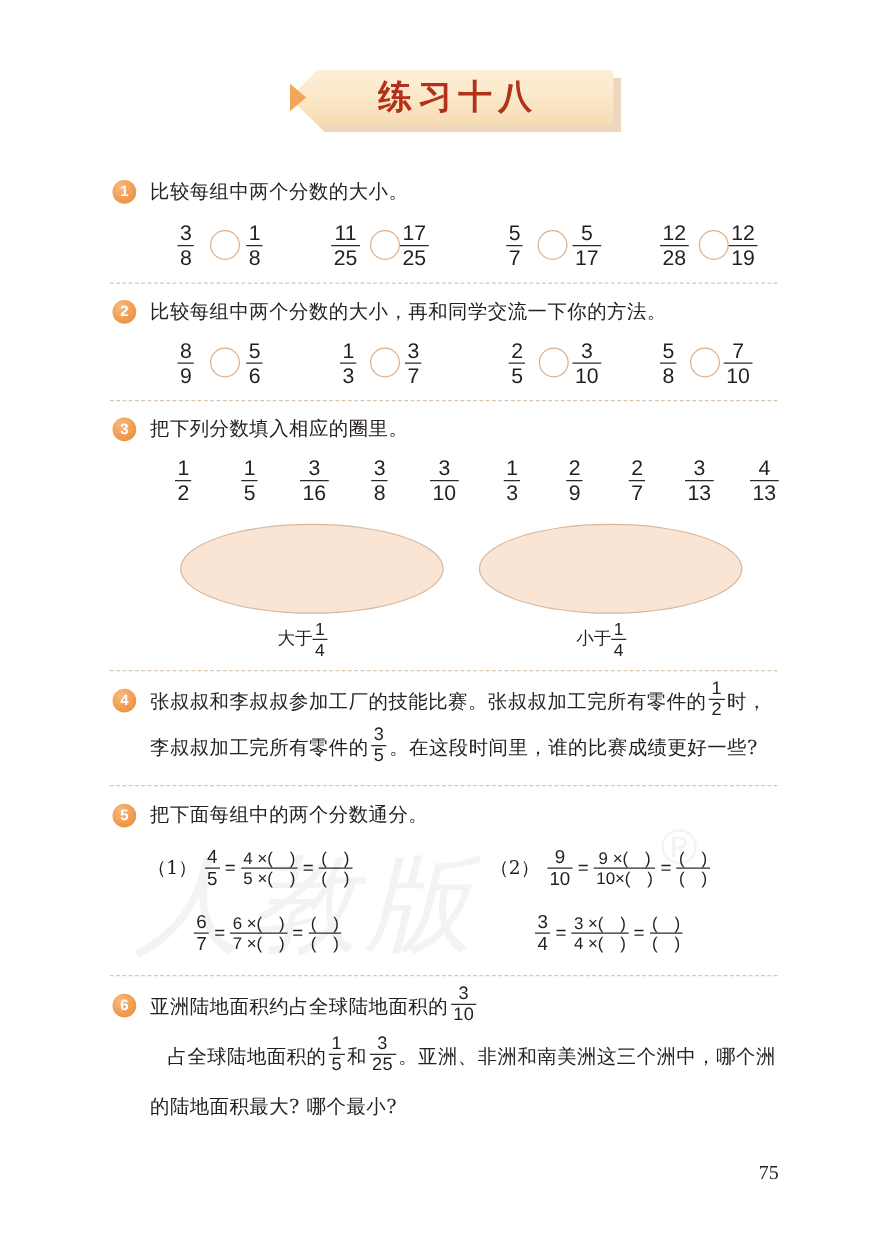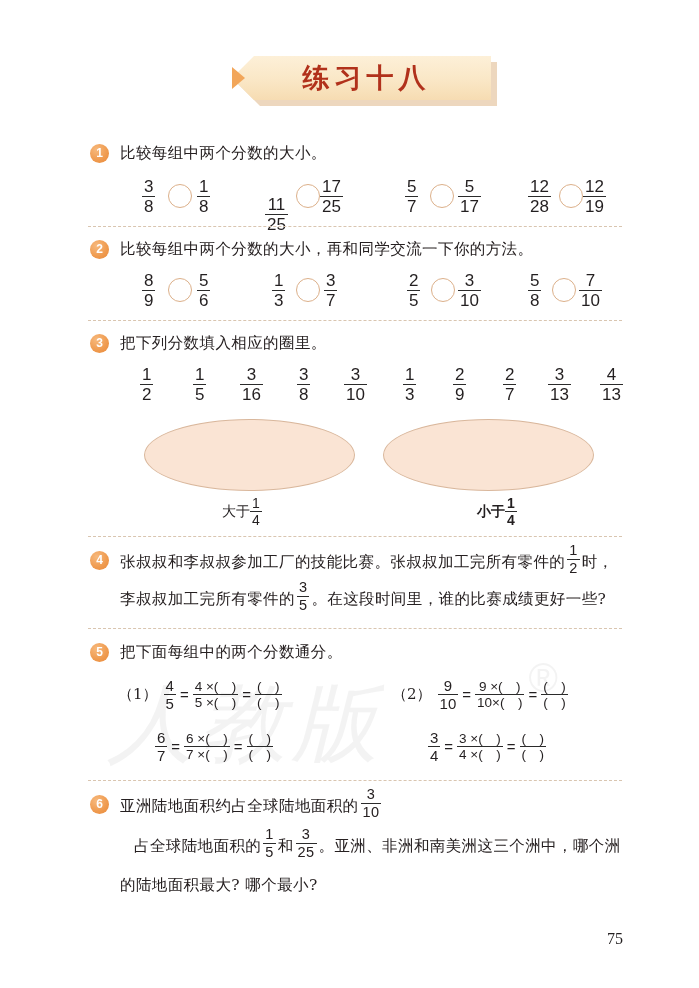--- a/index.html
+++ b/index.html
@@ -230,21 +230,21 @@
   <div class="afrac frac frac-lg" style="left:142px; top:178px;">
     <span class="num">3</span>
     <span class="den">8</span>
   </div>
   <div class="cmp-circle" style="left:168px; top:184px;"></div>
   <div class="afrac frac frac-lg" style="left:197px; top:178px;">
     <span class="num">1</span>
     <span class="den">8</span>
   </div>
 
-  <div class="afrac frac frac-lg" style="left:265px; top:196px;">
+  <div class="afrac frac frac-lg" style="left:265px; top:178px;">
     <span class="num">11</span>
     <span class="den">25</span>
   </div>
   <div class="cmp-circle" style="left:296px; top:184px;"></div>
   <div class="afrac frac frac-lg" style="left:320px; top:178px;">
     <span class="num">17</span>
     <span class="den">25</span>
   </div>
 
   <div class="afrac frac frac-lg" style="left:405px; top:178px;">
@@ -357,21 +357,21 @@
     <span class="num">4</span>
     <span class="den">13</span>
   </div>
 
   <div class="ellipse" style="left:144px; top:419px; width:209px; height:70px;"></div>
   <div class="ellipse" style="left:383px; top:419px; width:209px; height:70px;"></div>
 
   <div class="ellipse-label" style="left:222px; top:496px;">
     <span>大于</span><span class="frac frac-sm"><span class="num">1</span><span class="den">4</span></span>
   </div>
-  <div class="ellipse-label" style="left:477px; top:496px;font-weight:bold;">
+  <div class="ellipse-label" style="left:461px; top:496px;">
     <span>小于</span><span class="frac frac-sm"><span class="num">1</span><span class="den">4</span></span>
   </div>
 
   <div class="divider" style="top:536px;"></div>
 
   <div class="qnum" style="left:90px; top:551px;">4</div>
   <div class="qtext" style="left:120px; top:543px;">
     <span>张叔叔和李叔叔参加工厂的技能比赛。张叔叔加工完所有零件的</span><span class="frac frac-inline"><span class="num">1</span><span class="den">2</span></span><span>时，</span>
   </div>
   <div class="qtext" style="left:120px; top:580px;">

